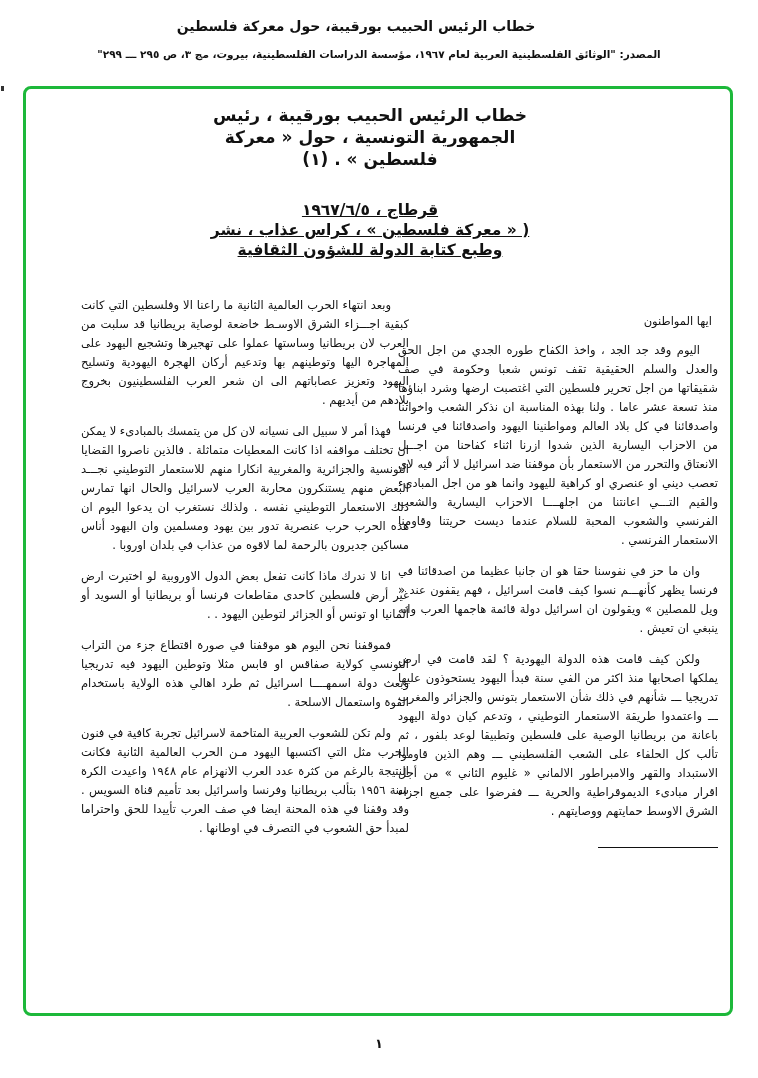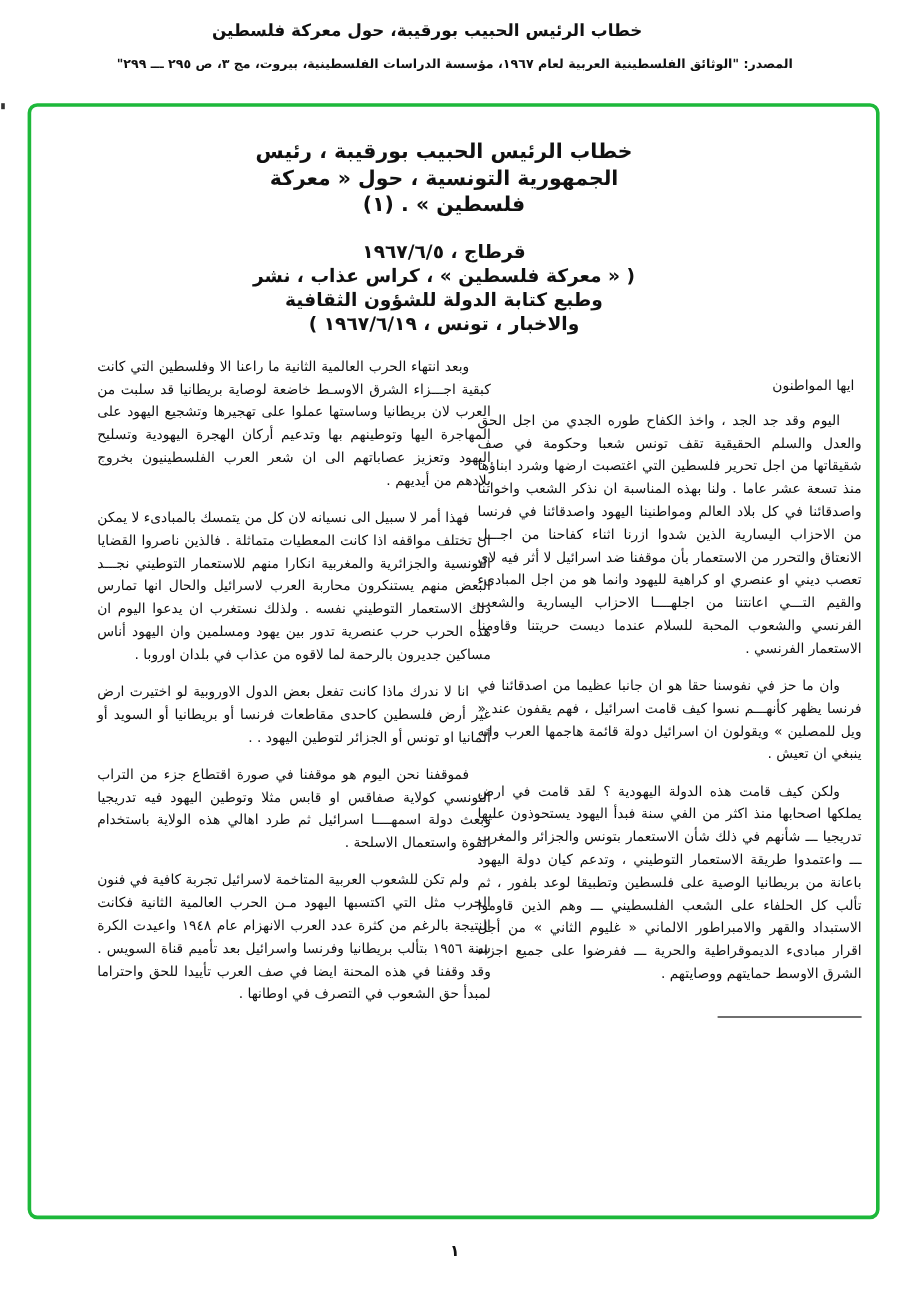--- a/index.html
+++ b/index.html
@@ -10,29 +10,29 @@
   .page-header { position: absolute; left: 0; top: 0; width: 758px; text-align: center; direction: rtl; }
   .page-title { position: absolute; top: 18px; left: 0; width: 712px; font-size: 14px; font-weight: bold; }
   .page-source { position: absolute; top: 48px; left: 0; width: 758px; font-size: 10.5px; font-weight: bold; }
   .edge-mark { position: absolute; left: 1px; top: 86px; width: 3px; height: 5px; background: #333; }
 
   .frame {
     position: absolute; left: 23px; top: 86px; width: 704px; height: 924px;
     border: 3px solid #1db83a; border-radius: 8px; box-sizing: content-box;
   }
   .doc-heading {
-    position: absolute; left: 200px; top: 116px; width: 340px; direction: rtl;
+    position: absolute; left: 200px; top: 104px; width: 340px; direction: rtl;
     text-align: center; font-weight: bold; font-size: 17px; line-height: 22px;
   }
   .doc-heading p { margin: 0; }
   .doc-dateline {
     position: absolute; left: 200px; top: 200px; width: 340px; direction: rtl;
     text-align: center; font-weight: bold; font-size: 15.5px; line-height: 20px;
   }
-  .doc-dateline p { margin: 0; }
+  .doc-dateline p { margin: 0; text-decoration: underline; }
 
   .col {
     position: absolute; direction: rtl; text-align: justify;
     font-size: 11.5px; line-height: 19px;
   }
   .col-right { left: 398px; top: 312px; width: 320px; }
   .col-left  { left: 56px;  top: 296px; width: 328px; margin-left: 25px; }
   .col p { margin: 0 0 12px 0; text-indent: 18px; }
   .greeting { margin: 0 0 10px 0 !important; text-indent: 6px !important; font-size: 11.5px; }
   .rule { width: 120px; height: 0; border-top: 1px solid #111; margin: 26px 0 8px auto; }
@@ -57,21 +57,20 @@
 <div class="doc-heading">
   <p>خطاب الرئيس الحبيب بورقيبة ، رئيس</p>
   <p>الجمهورية التونسية ، حول « معركة</p>
   <p>فلسطين » . (١)</p>
 </div>
 
 <div class="doc-dateline">
   <p>قرطاج ، ١٩٦٧/٦/٥</p>
   <p>( « معركة فلسطين » ، كراس عذاب ، نشر</p>
   <p>وطبع كتابة الدولة للشؤون الثقافية</p>
-  <p>والاخبار ، تونس ، ١٩٦٧/٦/١٩ )</p>
 </div>
 
 <div class="col col-right">
   <p class="greeting">ايها المواطنون</p>
   <p>اليوم وقد جد الجد ، واخذ الكفاح طوره الجدي من اجل الحق والعدل والسلم الحقيقية تقف تونس شعبا وحكومة في صف شقيقاتها من اجل تحرير فلسطين التي اغتصبت ارضها وشرد ابناؤها منذ تسعة عشر عاما . ولنا بهذه المناسبة ان نذكر الشعب واخواننا واصدقائنا في كل بلاد العالم ومواطنينا اليهود واصدقائنا في فرنسا من الاحزاب اليسارية الذين شدوا ازرنا اثناء كفاحنا من اجـــل الانعتاق والتحرر من الاستعمار بأن موقفنا ضد اسرائيل لا أثر فيه لاي تعصب ديني او عنصري او كراهية لليهود وانما هو من اجل المبادىء والقيم التـــي اعانتنا من اجلهــــا الاحزاب اليسارية والشعب الفرنسي والشعوب المحبة للسلام عندما ديست حريتنا وقاومنا الاستعمار الفرنسي .</p>
   <p>وان ما حز في نفوسنا حقا هو ان جانبا عظيما من اصدقائنا في فرنسا يظهر كأنهـــم نسوا كيف قامت اسرائيل ، فهم يقفون عند « ويل للمصلين » ويقولون ان اسرائيل دولة قائمة هاجمها العرب وانه ينبغي ان تعيش .</p>
   <p>ولكن كيف قامت هذه الدولة اليهودية ؟ لقد قامت في ارض يملكها اصحابها منذ اكثر من الفي سنة فبدأ اليهود يستحوذون عليها تدريجيا ـــ شأنهم في ذلك شأن الاستعمار بتونس والجزائر والمغرب ـــ واعتمدوا طريقة الاستعمار التوطيني ، وتدعم كيان دولة اليهود باعانة من بريطانيا الوصية على فلسطين وتطبيقا لوعد بلفور ، ثم تألب كل الحلفاء على الشعب الفلسطيني ـــ وهم الذين قاوموا الاستبداد والقهر والامبراطور الالماني « غليوم الثاني » من أجل اقرار مبادىء الديموقراطية والحرية ـــ ففرضوا على جميع اجزاء الشرق الاوسط حمايتهم ووصايتهم .</p>
   <div class="rule"></div>
 </div>
 

